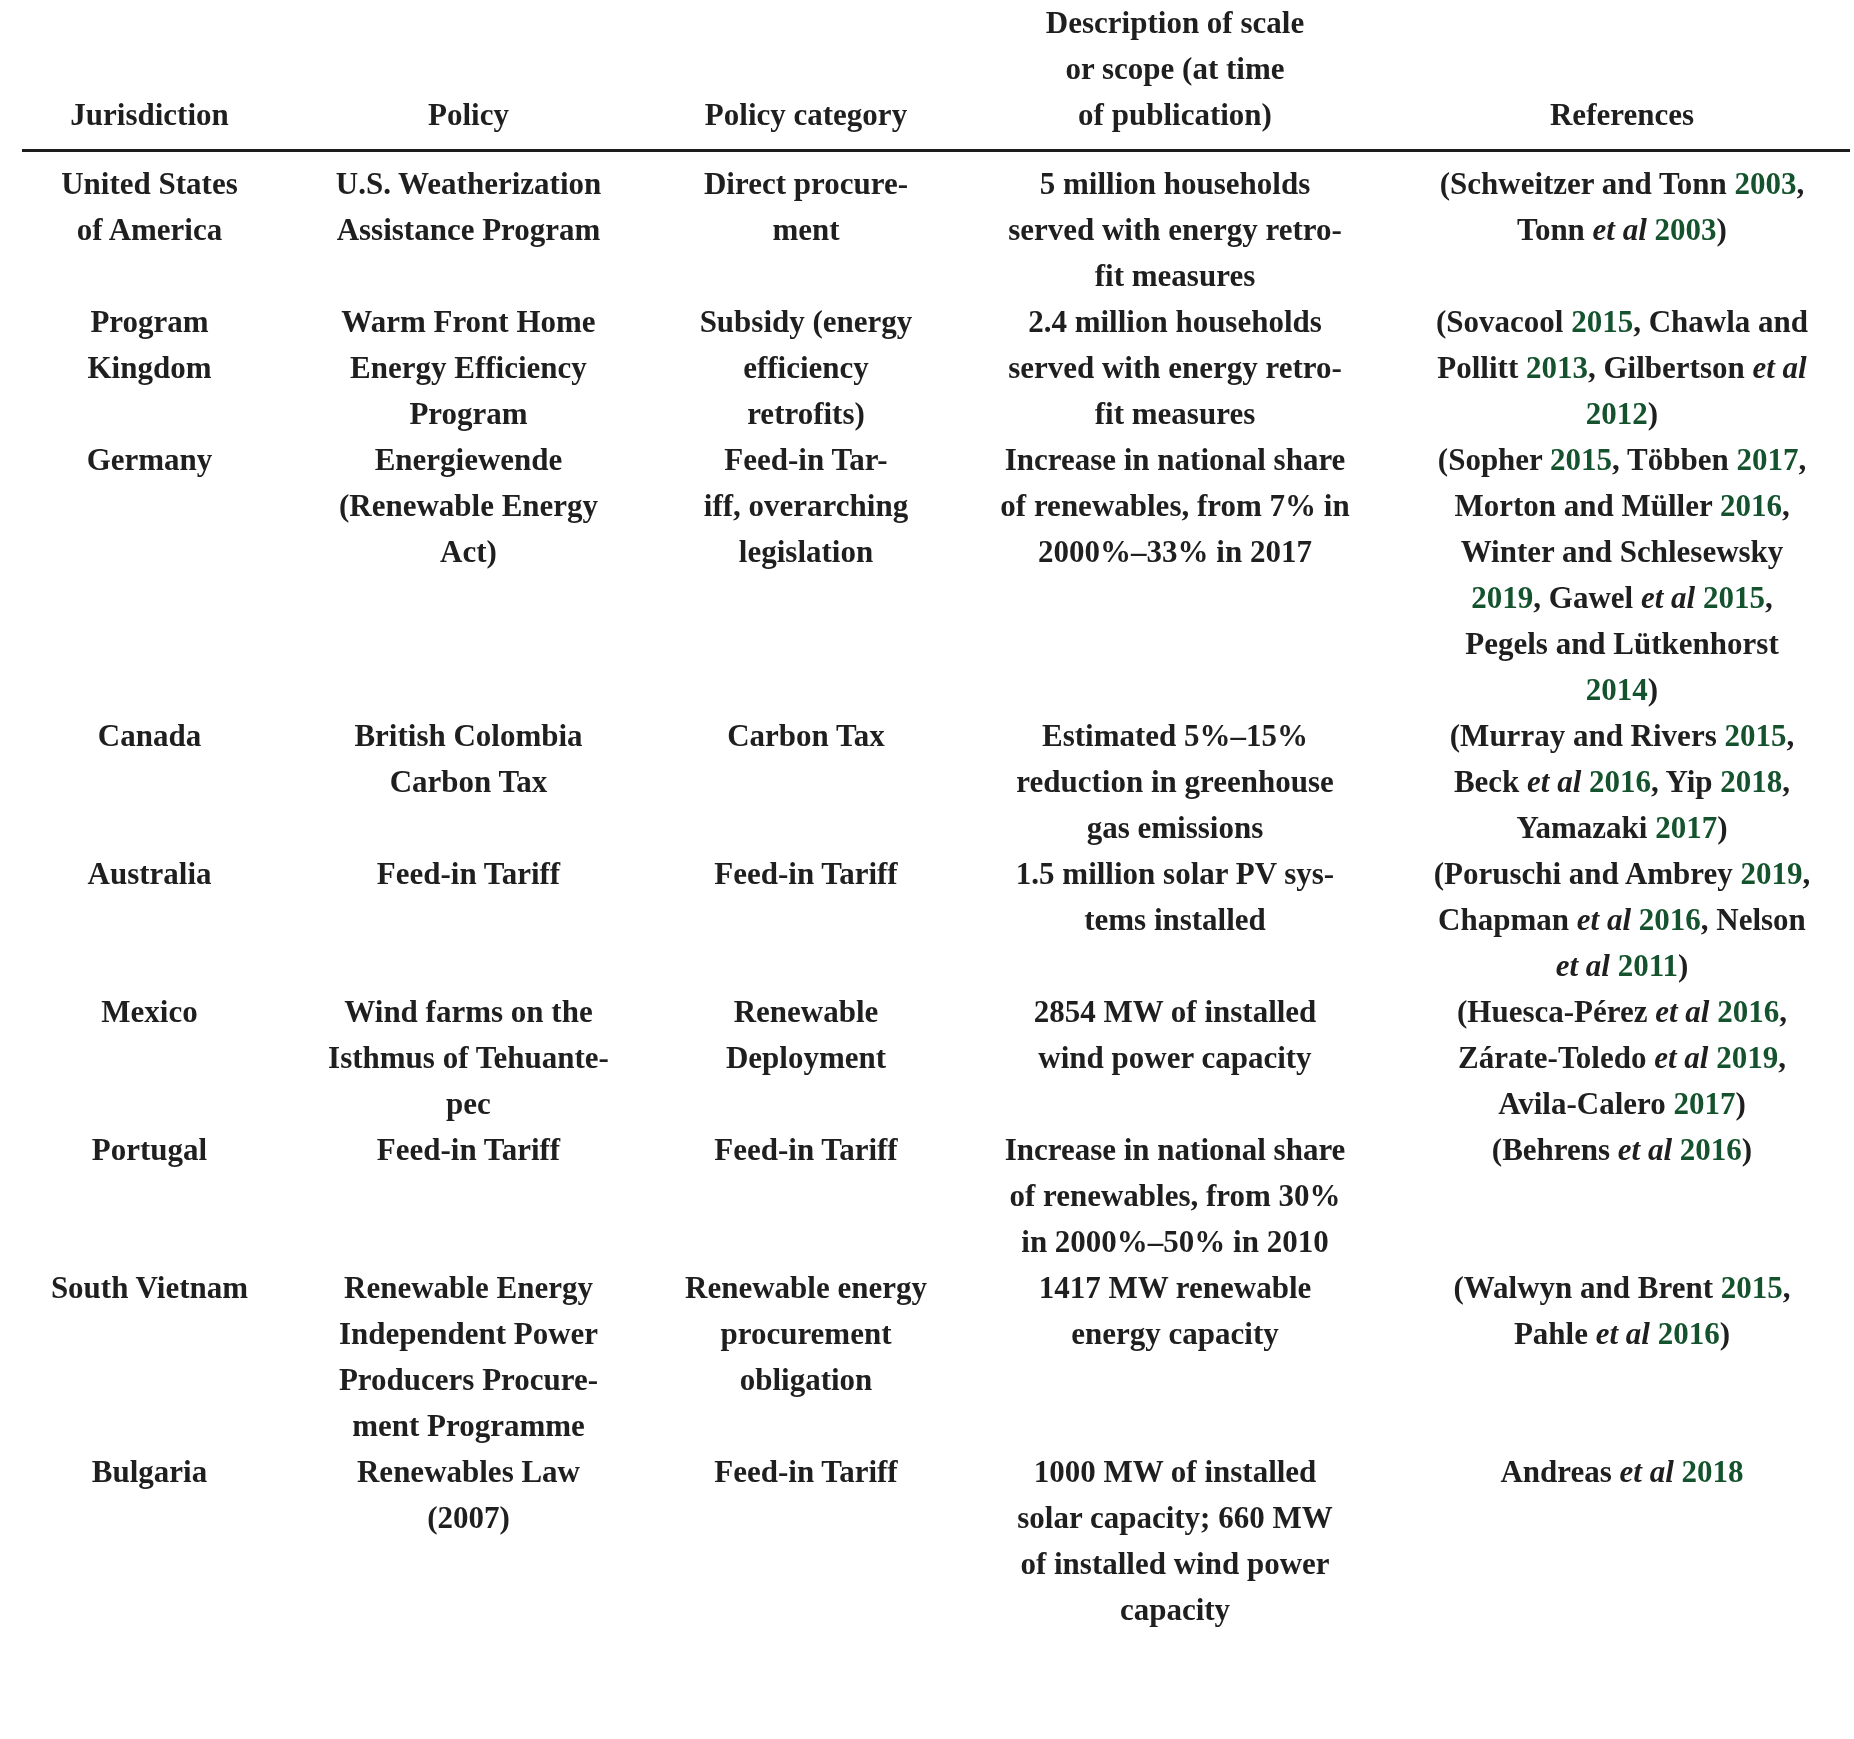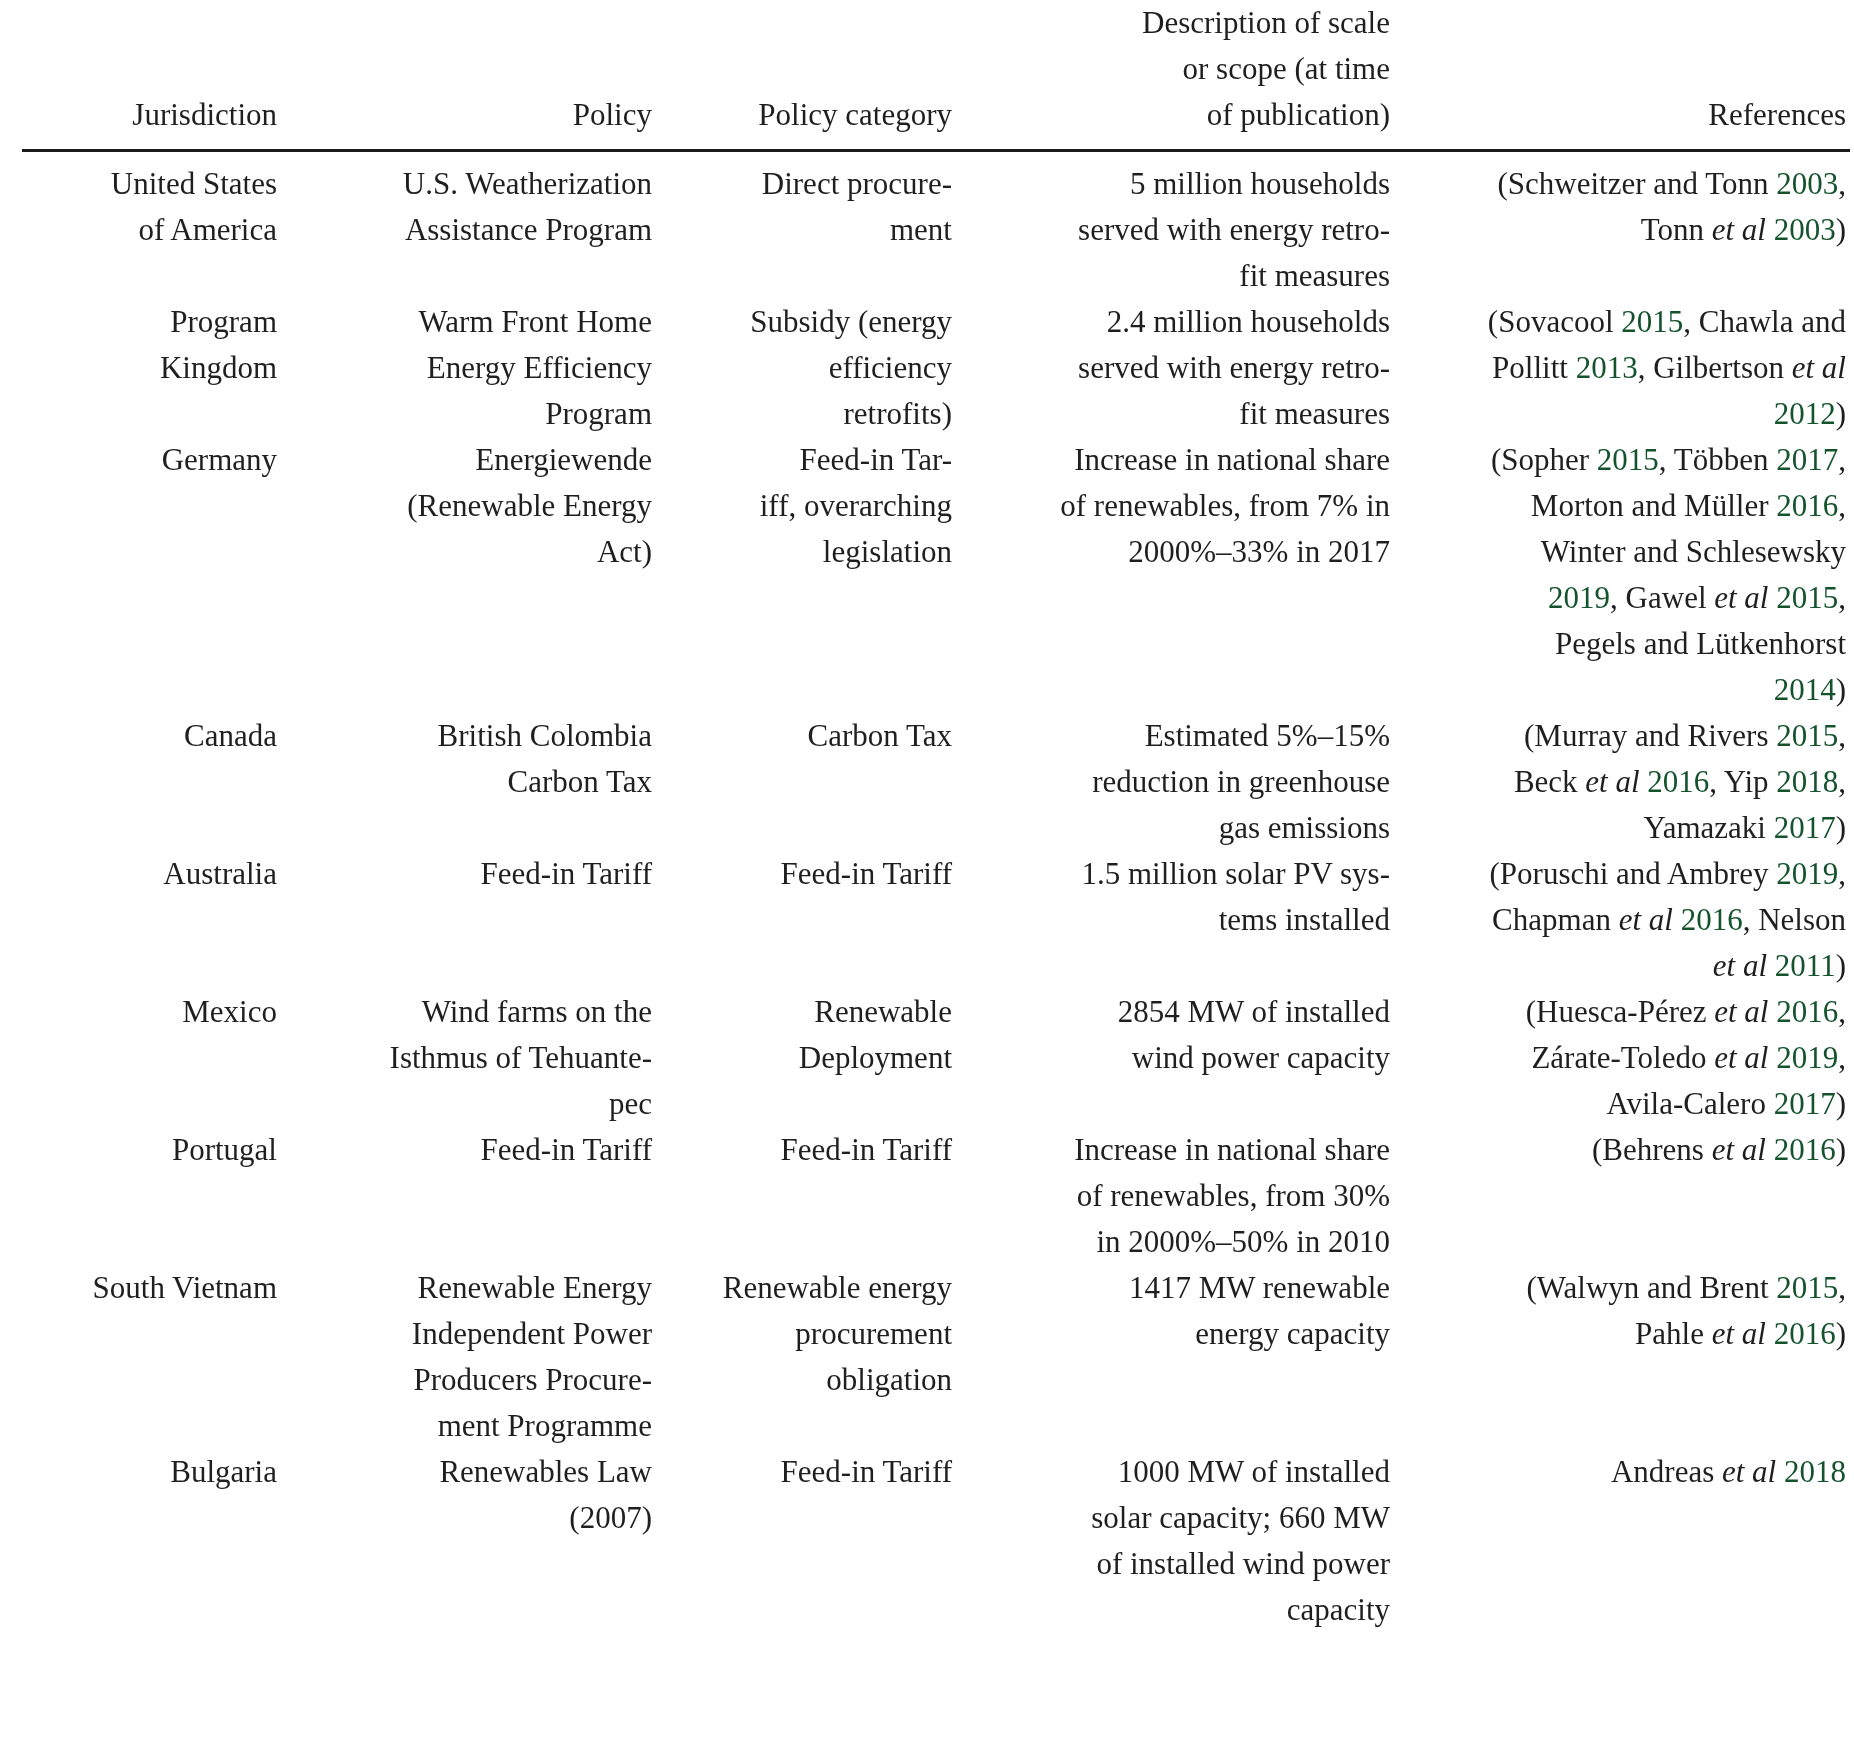--- a/index.html
+++ b/index.html
@@ -14,24 +14,24 @@
     font-size: 31px;
     line-height: 46px;
     color: #1f1f1f;
   }
   table.policy-table {
     border-collapse: collapse;
     table-layout: fixed;
     width: 1854px;
   }
   th, td {
-    text-align: right;
+    text-align: center;
     vertical-align: top;
     white-space: pre-line;
-    font-weight: normal;
+    font-weight: bold;
     padding: 0 8px 0 0;
   }
   th:first-child, td:first-child { padding-left: 22px; }
   thead th {
     vertical-align: bottom;
     height: 152px;
     padding-bottom: 14px;
   }
   tbody tr:first-child td { padding-top: 9px; }
   .header-rule {

